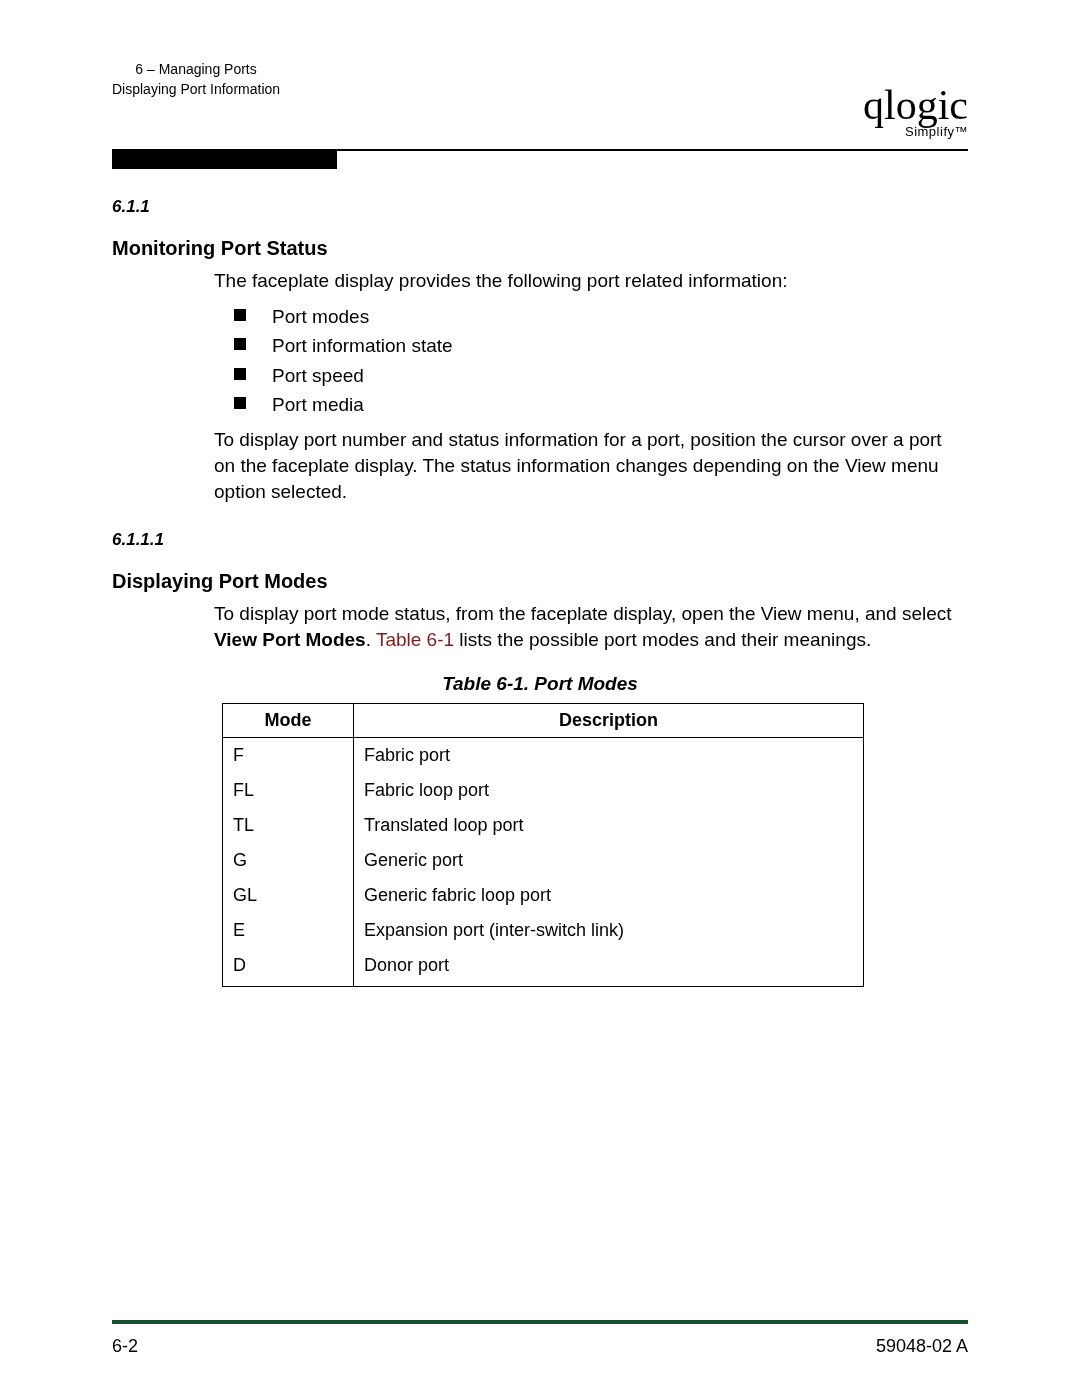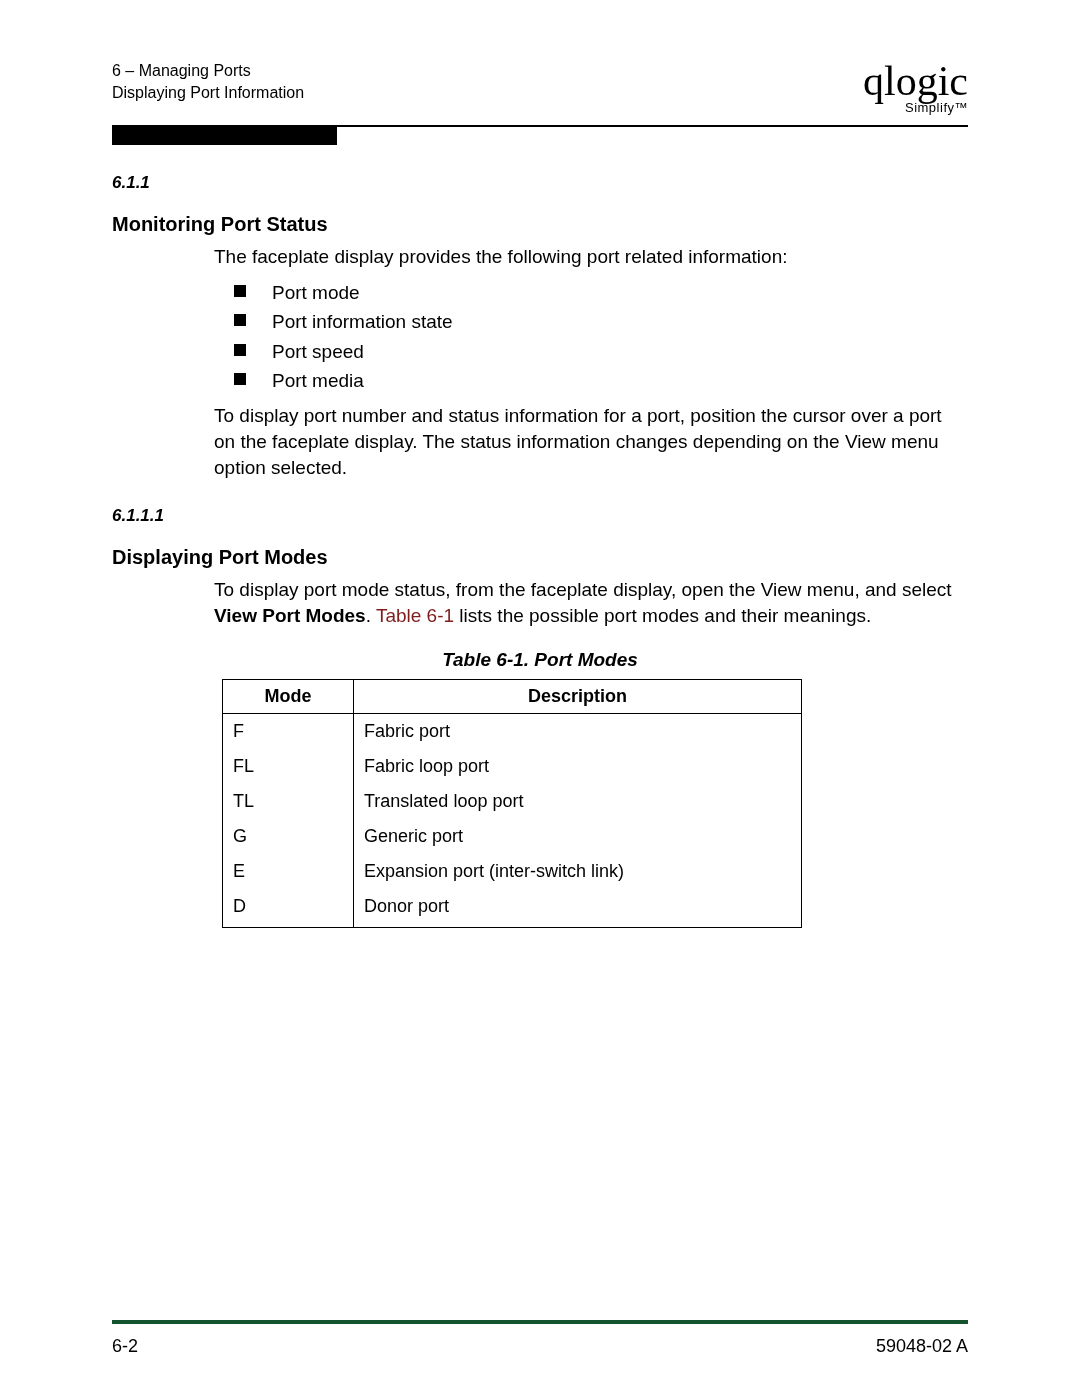--- a/index.html
+++ b/index.html
@@ -19,31 +19,33 @@
     height: 100%;
     display: flex;
     flex-direction: column;
   }
   .header-row {
     display: flex;
     justify-content: space-between;
     align-items: flex-start;
   }
   .header-left {
-    font-size: 16px;
+    font-size: 14px;
     line-height: 1.4;
+    text-align: center;
   }
   .logo {
     text-align: right;
   }
   .logo-name {
     font-family: "Brush Script MT", cursive;
     font-size: 42px;
     line-height: 1;
     margin-bottom: -2px;
+    margin-top: 24px;
   }
   .logo-sub {
     font-size: 13px;
     letter-spacing: 0.5px;
   }
   .rule {
     height: 2px;
     background: #000;
     margin-top: 10px;
   }
@@ -104,21 +106,21 @@
     text-align: center;
     font-style: italic;
     font-weight: bold;
     font-size: 19px;
     margin-top: 20px;
     margin-bottom: 8px;
   }
   table.modes {
     border-collapse: collapse;
     margin-left: 110px;
-    width: 580px;
+    width: 642px;
     font-size: 18px;
   }
   table.modes th, table.modes td {
     border: 1px solid #000;
     text-align: left;
     vertical-align: top;
   }
   table.modes th {
     font-weight: bold;
     padding: 6px 10px;
@@ -159,21 +161,21 @@
     </div>
   </div>
   <div class="rule"></div>
   <div class="blackbar"></div>
 
   <div class="content">
     <div class="sec-num">6.1.1</div>
     <div class="sec-title">Monitoring Port Status</div>
     <div class="body-text">The faceplate display provides the following port related information:</div>
     <ul class="square">
-      <li>Port mode</li>
+      <li>Port modes</li>
       <li>Port information state</li>
       <li>Port speed</li>
       <li>Port media</li>
     </ul>
     <div class="body-text">To display port number and status information for a port, position the cursor over a port on the faceplate display. The status information changes depending on the View menu option selected.</div>
 
     <div style="height:18px"></div>
 
     <div class="sec-num">6.1.1.1</div>
     <div class="sec-title">Displaying Port Modes</div>
@@ -198,20 +200,24 @@
       </tr>
       <tr>
         <td>TL</td>
         <td>Translated loop port</td>
       </tr>
       <tr>
         <td>G</td>
         <td>Generic port</td>
       </tr>
       <tr>
+        <td>GL</td>
+        <td>Generic fabric loop port</td>
+      </tr>
+      <tr>
         <td>E</td>
         <td>Expansion port (inter-switch link)</td>
       </tr>
       <tr class="last">
         <td>D</td>
         <td>Donor port</td>
       </tr>
     </tbody>
       </table>
   </div>

